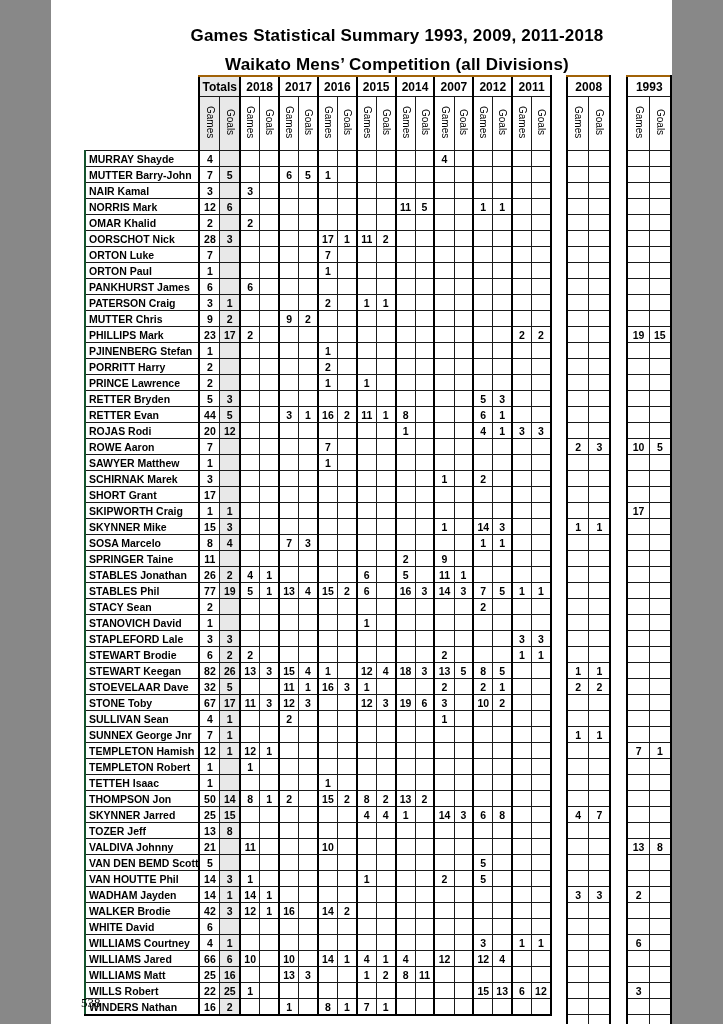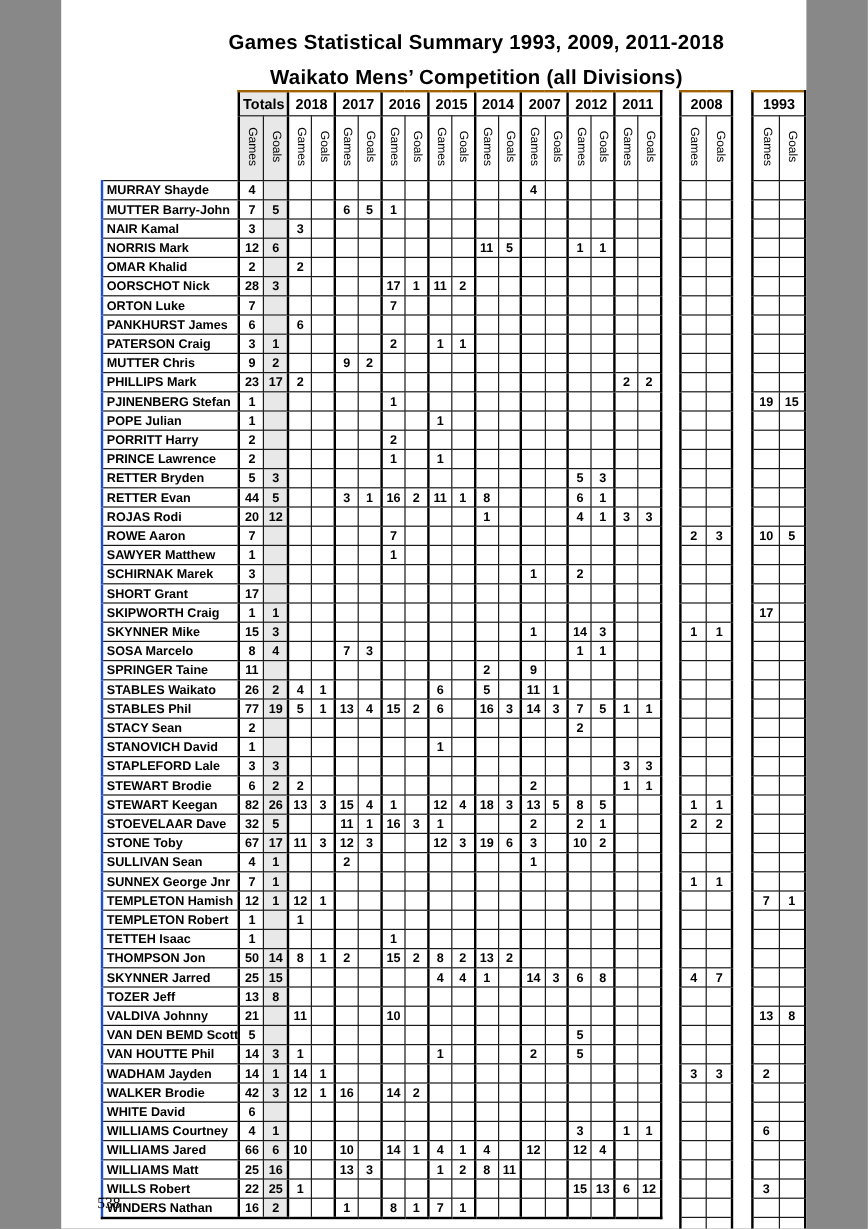--- a/index.html
+++ b/index.html
@@ -31,21 +31,21 @@
   
   td.rh { height:53px; vertical-align:middle; }
   .rot {
     writing-mode:vertical-rl; display:inline-block;
     font-weight:normal; font-size:10px; line-height:1;
   }
   
   td.num, td.name { height:15px; }
   td.name {
     text-align:left; padding-left:3px;
-    border-left:2px solid #1d4ed8; font-size:10.5px;
+    border-left:2px solid #14532d; font-size:10.5px;
   }
   td.nohead { border:none; background:#fff; }
   td.ps { border-left:2px solid #000; }           
   td.re { border-right:2px solid #000; }          
   tr:last-child td { border-bottom:2px solid #000; }
   tr:last-child td.nohead { border-bottom:none; }
   .shade { background:#e8e8e8; }
   .side { margin-left:14px; }
   .side2 { margin-left:15px; }
 
@@ -259,20 +259,41 @@
             <td class="num ps"></td>
             <td class="num"></td>
             <td class="num ps"></td>
             <td class="num"></td>
             <td class="num ps"></td>
             <td class="num"></td>
             <td class="num ps"></td>
             <td class="num re"></td>
           </tr>
           <tr>
+            <td class="name">ORTON Paul</td>
+            <td class="num ps">1</td>
+            <td class="num shade"></td>
+            <td class="num ps"></td>
+            <td class="num"></td>
+            <td class="num ps"></td>
+            <td class="num"></td>
+            <td class="num ps">1</td>
+            <td class="num"></td>
+            <td class="num ps"></td>
+            <td class="num"></td>
+            <td class="num ps"></td>
+            <td class="num"></td>
+            <td class="num ps"></td>
+            <td class="num"></td>
+            <td class="num ps"></td>
+            <td class="num"></td>
+            <td class="num ps"></td>
+            <td class="num re"></td>
+          </tr>
+          <tr>
             <td class="name">PANKHURST James</td>
             <td class="num ps">6</td>
             <td class="num shade"></td>
             <td class="num ps">6</td>
             <td class="num"></td>
             <td class="num ps"></td>
             <td class="num"></td>
             <td class="num ps"></td>
             <td class="num"></td>
             <td class="num ps"></td>
@@ -364,41 +385,20 @@
             <td class="num ps"></td>
             <td class="num"></td>
             <td class="num ps"></td>
             <td class="num"></td>
             <td class="num ps"></td>
             <td class="num"></td>
             <td class="num ps"></td>
             <td class="num re"></td>
           </tr>
           <tr>
-            <td class="name">POPE Julian</td>
-            <td class="num ps">1</td>
-            <td class="num shade"></td>
-            <td class="num ps"></td>
-            <td class="num"></td>
-            <td class="num ps"></td>
-            <td class="num"></td>
-            <td class="num ps"></td>
-            <td class="num"></td>
-            <td class="num ps">1</td>
-            <td class="num"></td>
-            <td class="num ps"></td>
-            <td class="num"></td>
-            <td class="num ps"></td>
-            <td class="num"></td>
-            <td class="num ps"></td>
-            <td class="num"></td>
-            <td class="num ps"></td>
-            <td class="num re"></td>
-          </tr>
-          <tr>
             <td class="name">PORRITT Harry</td>
             <td class="num ps">2</td>
             <td class="num shade"></td>
             <td class="num ps"></td>
             <td class="num"></td>
             <td class="num ps"></td>
             <td class="num"></td>
             <td class="num ps">2</td>
             <td class="num"></td>
             <td class="num ps"></td>
@@ -658,21 +658,21 @@
             <td class="num ps">2</td>
             <td class="num"></td>
             <td class="num ps">9</td>
             <td class="num"></td>
             <td class="num ps"></td>
             <td class="num"></td>
             <td class="num ps"></td>
             <td class="num re"></td>
           </tr>
           <tr>
-            <td class="name">STABLES Waikato</td>
+            <td class="name">STABLES Jonathan</td>
             <td class="num ps">26</td>
             <td class="num shade">2</td>
             <td class="num ps">4</td>
             <td class="num">1</td>
             <td class="num ps"></td>
             <td class="num"></td>
             <td class="num ps"></td>
             <td class="num"></td>
             <td class="num ps">6</td>
             <td class="num"></td>

